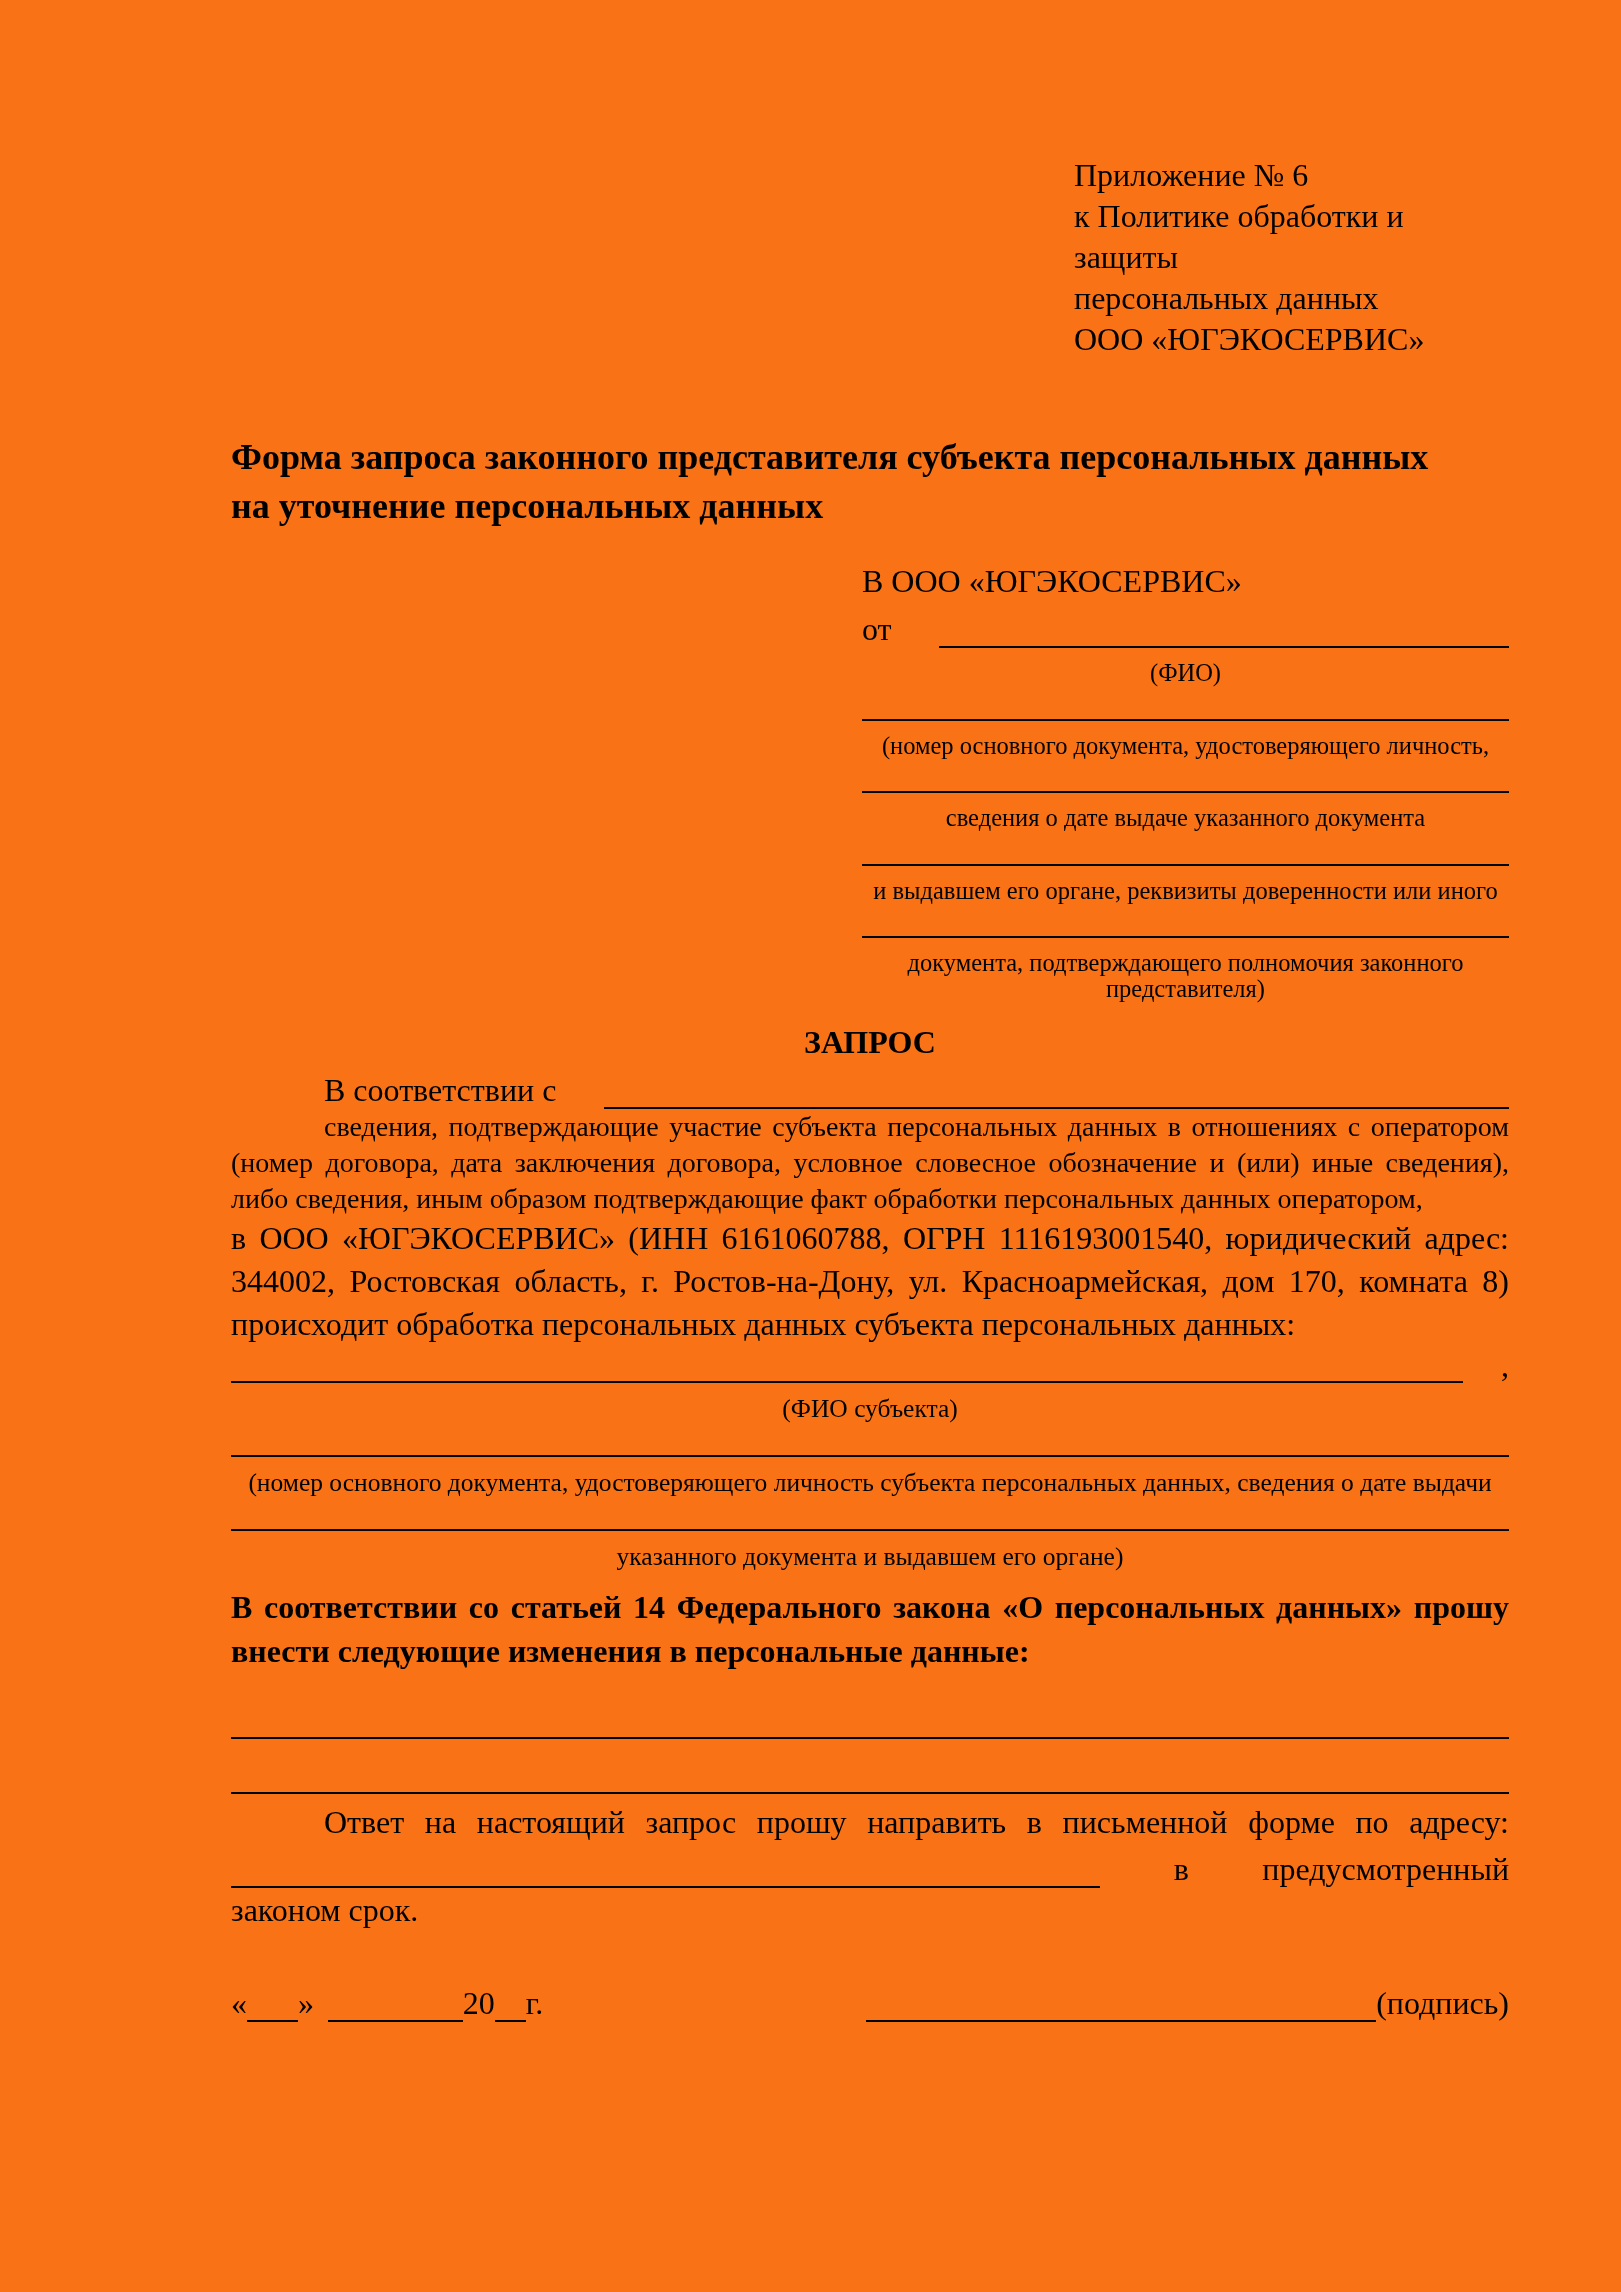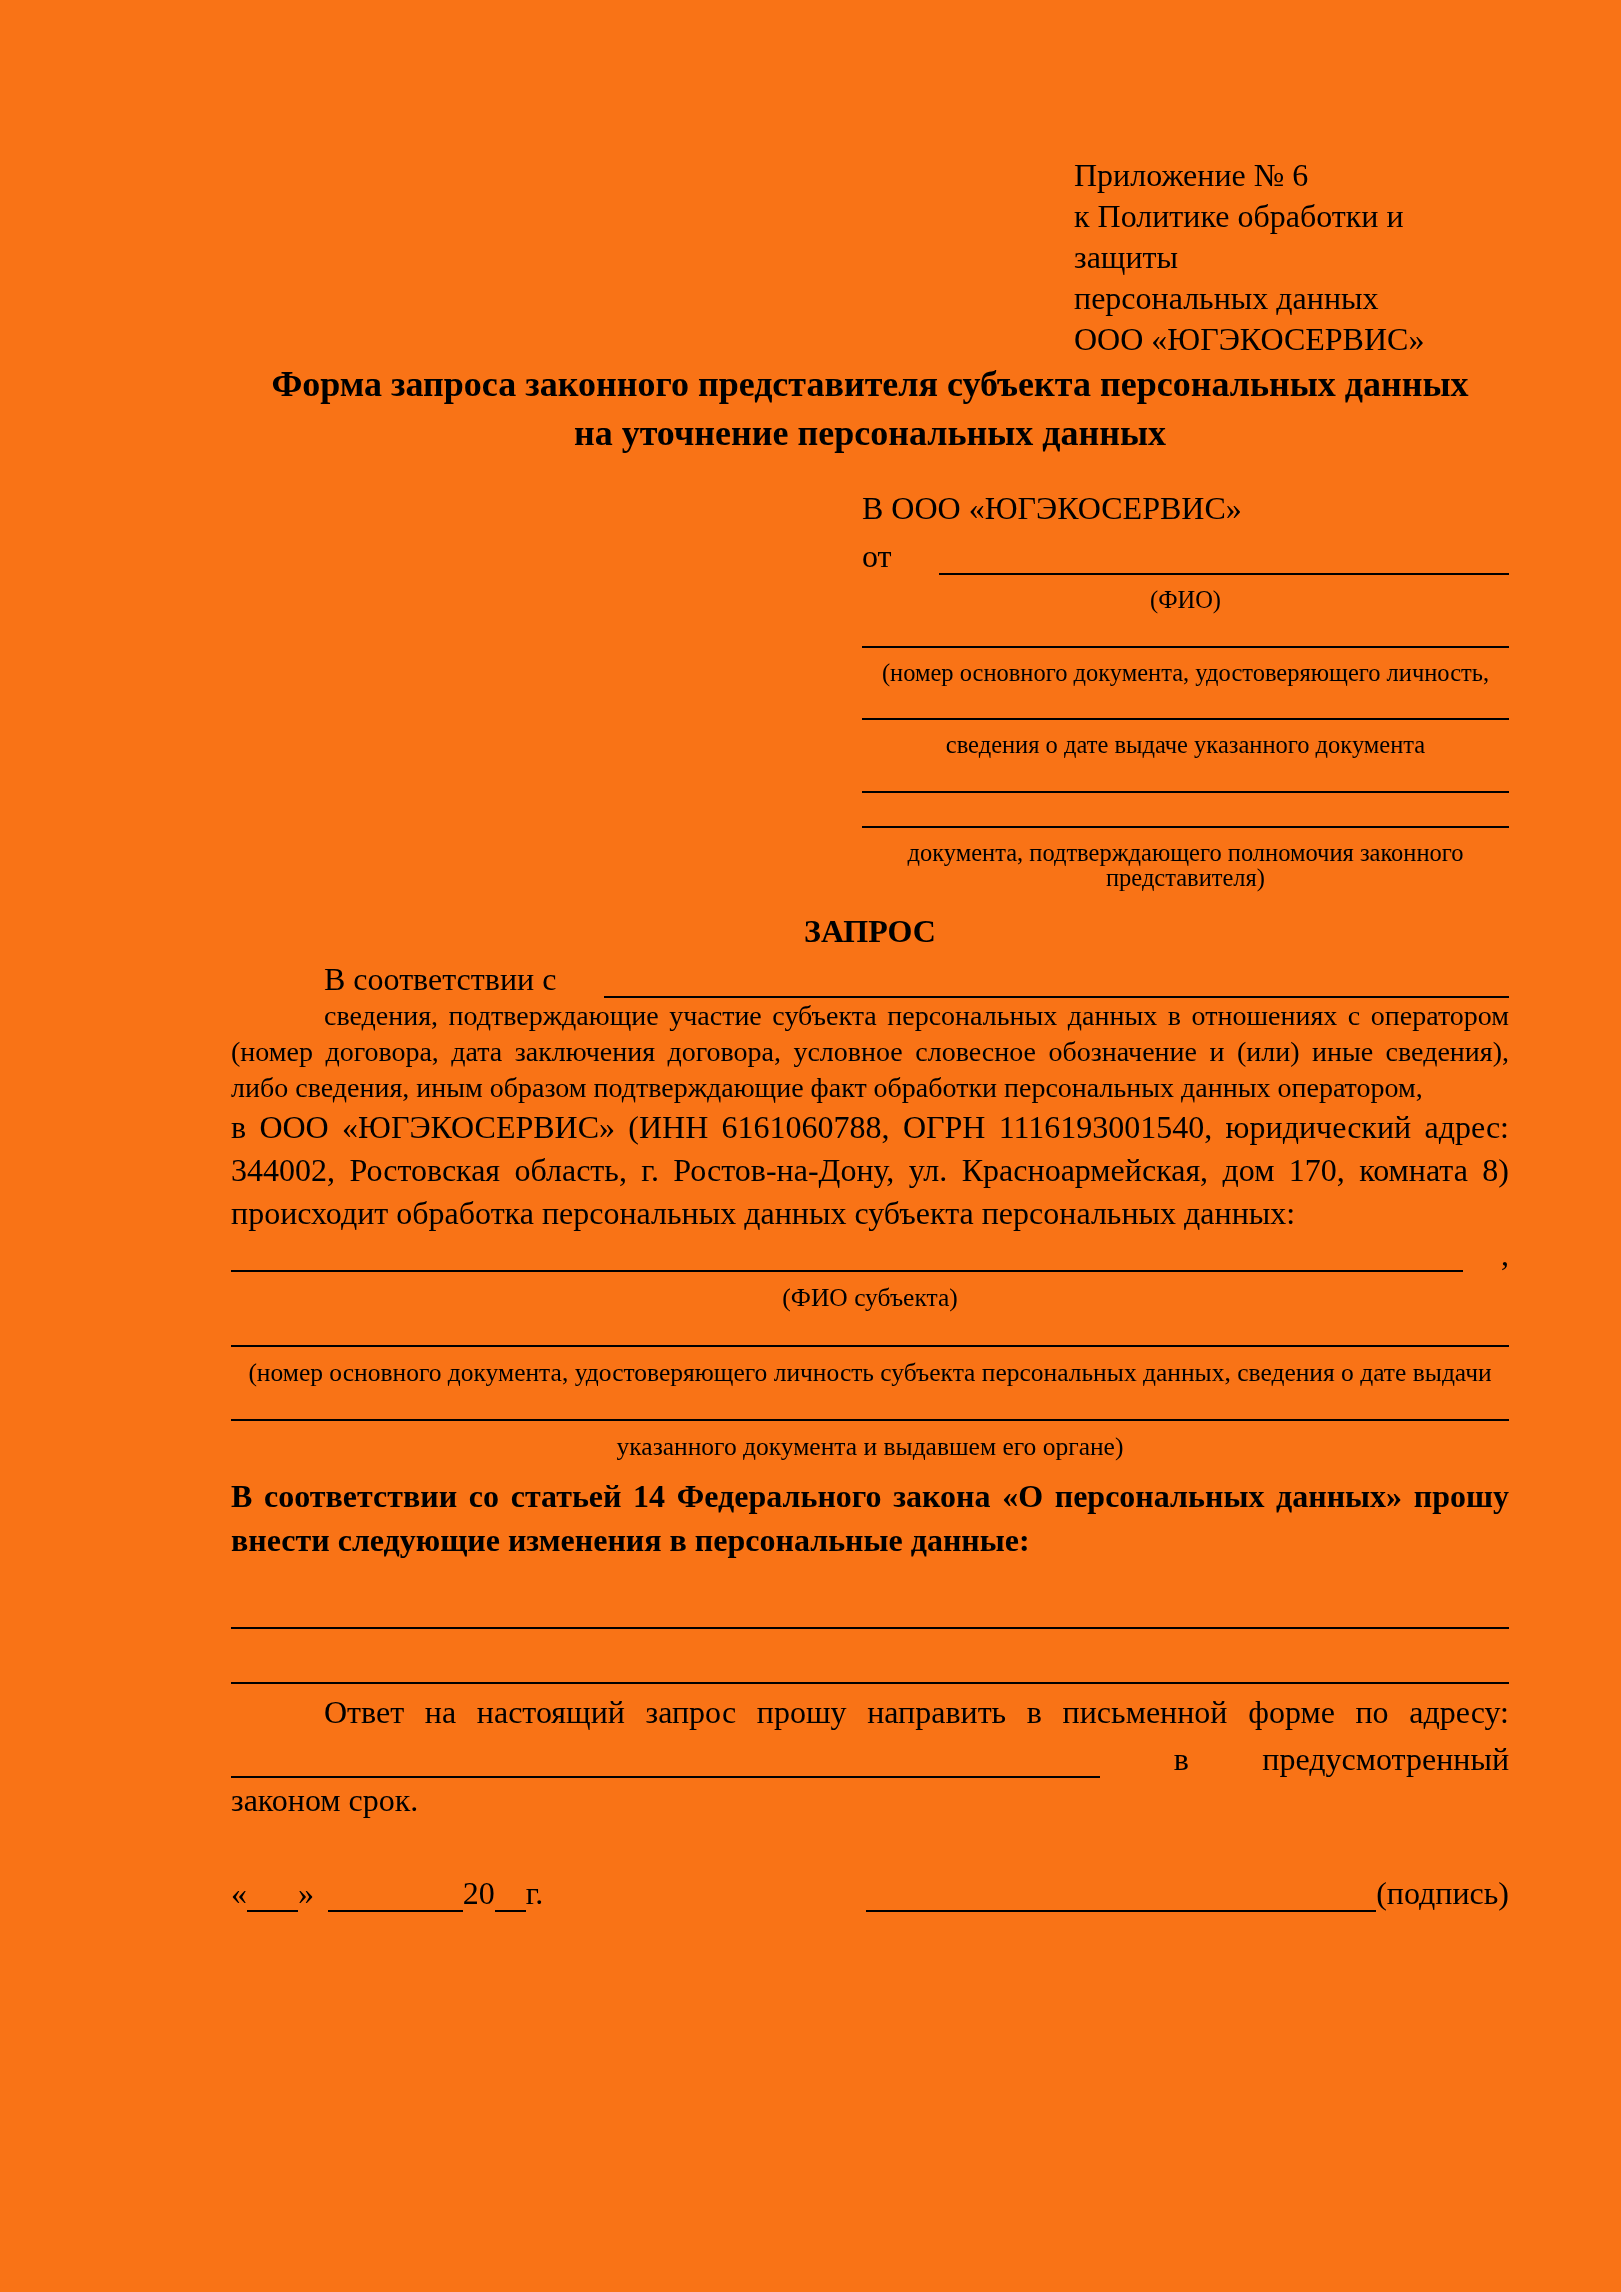--- a/index.html
+++ b/index.html
@@ -11,21 +11,21 @@
     background: #f97316;
     color: #000000;
     font-family: "Liberation Serif", "DejaVu Serif", serif;
     box-sizing: border-box;
     padding: 155px 112px 0 231px;
     overflow: hidden;
   }
   
   .appendix { margin-left: 843px; font-size: 32px; line-height: 41px; }
   
-  .doc-title { text-align: center; font-weight: bold; font-size: 36px; line-height: 49px; }
+  .doc-title { margin-top: 73px; text-align: left; font-weight: bold; font-size: 36px; line-height: 49px; }
   .doc-title div { white-space: nowrap; }
   
   .addressee { margin-top: 29px; margin-left: 631px; }
   .addressee .to-line { font-size: 32px; line-height: 43px; }
   .flex-row { display: flex; align-items: flex-end; gap: 38px; }
   .from-row { height: 45px; font-size: 32px; }
   .from-row .lbl { line-height: 37px; }
   .blank { border-bottom: 2.9px solid #000; }
   .blank.grow { flex: 1 1 auto; margin-left: 9.8px; height: 35px; }
   .addr-caption { font-size: 24.5px; line-height: 25.5px; text-align: center; padding-top: 12px; }
@@ -91,20 +91,21 @@
     <div class="addr-field">
       <div class="u"></div>
       <div class="addr-caption">(номер основного документа, удостоверяющего личность,</div>
     </div>
     <div class="addr-field">
       <div class="u"></div>
       <div class="addr-caption">сведения о дате выдаче указанного документа</div>
     </div>
     <div class="addr-field">
       <div class="u"></div>
+      <div class="addr-caption">и выдавшем его органе, реквизиты доверенности или иного</div>
     </div>
     <div class="addr-field">
       <div class="u"></div>
       <div class="addr-caption">документа, подтверждающего полномочия законного представителя)</div>
     </div>
   </div>
 
   <div class="zapros">ЗАПРОС</div>
 
   <div class="flex-row accord-row">

